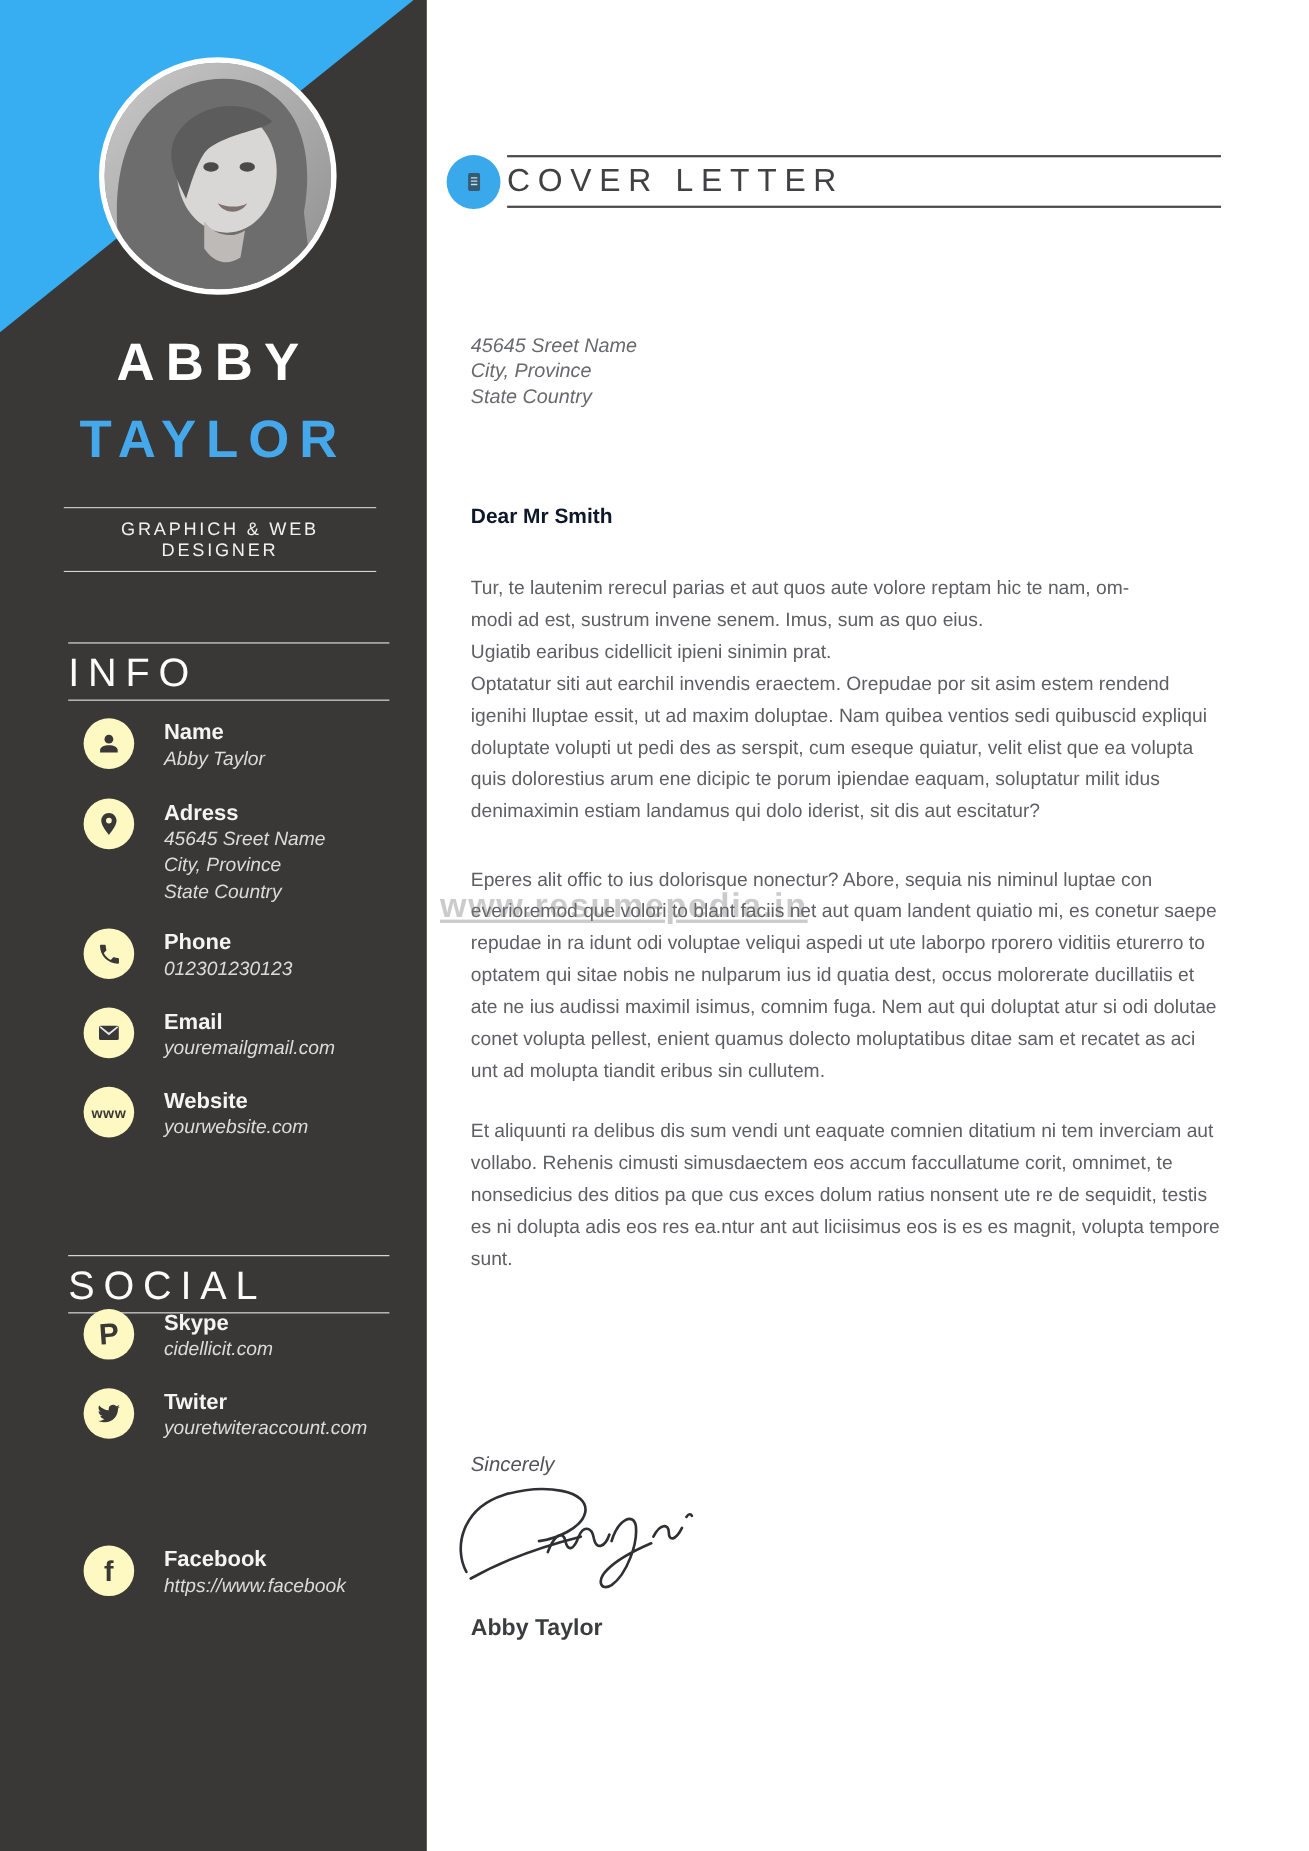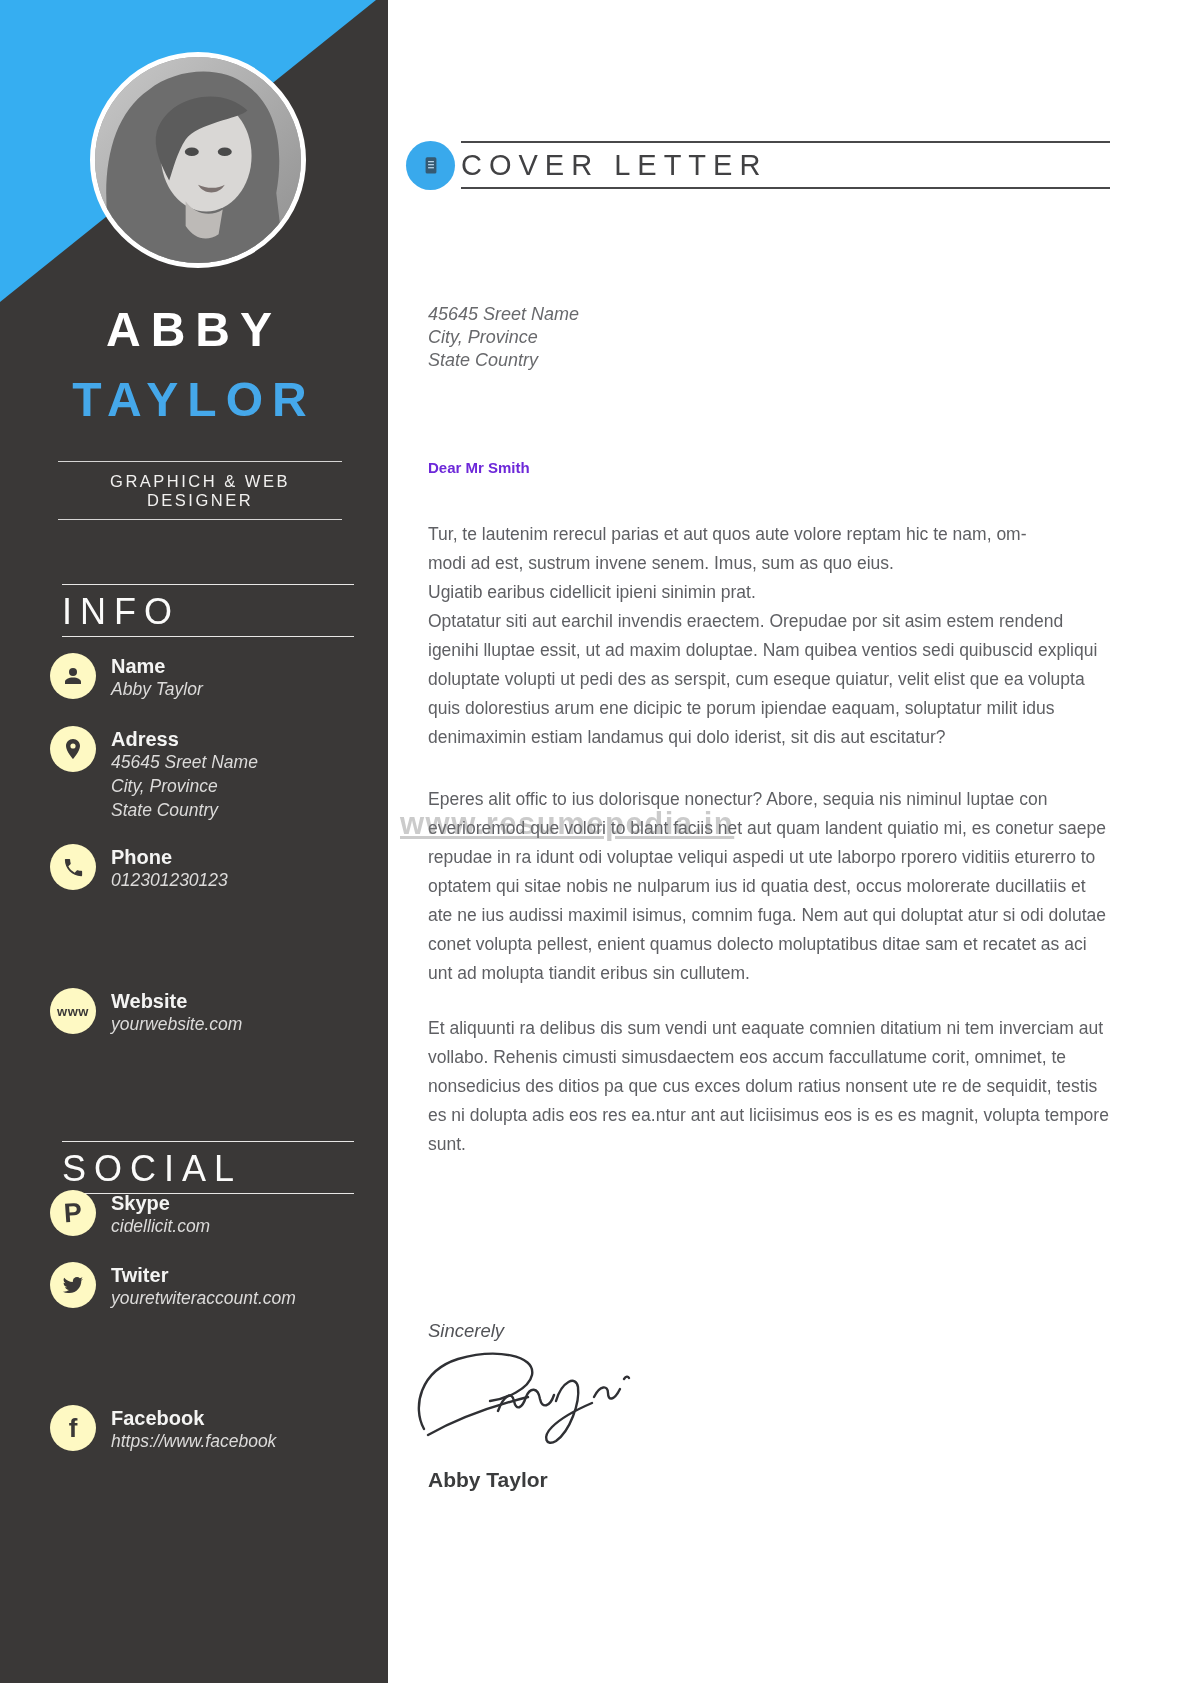--- a/index.html
+++ b/index.html
@@ -22,21 +22,21 @@
               border-top:1.5px solid #d6d5d4;border-bottom:1.5px solid #d6d5d4;padding:10px 0 9px;}
   .role-text{font-size:16.5px;letter-spacing:2.5px;color:#f2f1f0;}
 
   .side-heading{position:absolute;left:62px;width:292px;
                 border-top:1.5px solid #e8e7e6;border-bottom:1.5px solid #e8e7e6;
                 padding:6px 0 3px;}
   .side-heading span{font-size:36px;font-weight:300;letter-spacing:8px;color:#fbfbfa;}
   .h-info{top:584px;}
   .h-social{top:1141px;}
 
-  .side-item{position:absolute;left:50px;display:flex;gap:15px;align-items:flex-start;}
+  .side-item{position:absolute;left:76px;display:flex;gap:27px;align-items:flex-start;}
   .icon-circ{width:46px;height:46px;border-radius:50%;background:#fef9c3;color:#3a3837;
              display:flex;align-items:center;justify-content:center;flex:none;}
   .icon-circ svg{display:block;}
   .icon-glyph{font-weight:800;color:#3a3837;line-height:1;}
   .itxt .ilabel{font-size:20px;font-weight:700;color:#f4f4f3;line-height:1.1;padding-top:2px;}
   .itxt .iline{font-style:italic;font-size:17.5px;color:#dcdbda;line-height:24px;}
   .itxt .iline:first-of-type{margin-top:4px;}
 
   .it-name{top:653px;} .it-adress{top:726px;} .it-phone{top:844px;}
   .it-email{top:916px;} .it-website{top:988px;}
@@ -50,21 +50,21 @@
   .title-block span{font-size:29px;letter-spacing:7px;color:#414143;}
 
   .company-row{position:absolute;left:428px;top:250px;width:682px;display:flex;
                justify-content:space-between;align-items:baseline;}
   .company{font-size:21px;font-weight:700;color:#3b3c3d;}
   .letter-date{font-style:italic;font-size:18px;color:#68696c;}
 
   .addr-block{position:absolute;left:428px;top:303px;font-style:italic;font-size:18px;
               line-height:23px;color:#68696c;}
 
-  .salutation{position:absolute;left:428px;top:459px;font-size:15px;font-weight:700;color:#6d28d9;}
+  .salutation{position:absolute;left:428px;top:459px;font-size:19px;font-weight:700;color:#0f172a;}
 
   .body-block{position:absolute;left:428px;top:520px;width:684px;font-size:17.5px;
               line-height:29px;color:#5e5f63;}
   .body-block p{margin:0;white-space:pre-line;}
   .body-block p.p2{margin-top:33px;}
   .body-block p.p3{margin-top:26px;}
 
   .watermark{position:absolute;left:400px;top:806px;font-size:31px;font-weight:600;
              letter-spacing:1.5px;color:rgba(125,125,125,0.40);pointer-events:none;text-decoration:underline;}
 
@@ -144,20 +144,32 @@
         <svg width="23" height="23" viewBox="0 0 24 24" fill="currentColor">
           <path d="M6.62 10.79c1.44 2.83 3.76 5.14 6.59 6.59l2.2-2.21c.27-.27.67-.36 1.02-.24 1.12.37 2.33.57 3.57.57.55 0 1 .45 1 1V20c0 .55-.45 1-1 1-9.39 0-17-7.61-17-17 0-.55.45-1 1-1h3.5c.55 0 1 .45 1 1 0 1.25.2 2.45.57 3.57.11.35.03.74-.25 1.02l-2.2 2.2z"></path>
         </svg>
       </div>
       <div class="itxt">
         <div class="ilabel">Phone</div>
         <div class="iline">012301230123</div>
       </div>
     </div>
 
+    <div class="side-item it-email">
+      <div class="icon-circ">
+        <svg width="24" height="24" viewBox="0 0 24 24">
+          <rect x="3" y="5.5" width="18" height="13" rx="1.5" fill="currentColor"></rect>
+          <path d="M4 6.5 L12 13 L20 6.5" fill="none" stroke="#e9e8e7" stroke-width="1.6"></path>
+        </svg>
+      </div>
+      <div class="itxt">
+        <div class="ilabel">Email</div>
+        <div class="iline">youremailgmail.com</div>
+      </div>
+    </div>
 
     <div class="side-item it-website">
       <div class="icon-circ">
         <span class="icon-glyph" style="font-size:13px;letter-spacing:.5px;">www</span>
       </div>
       <div class="itxt">
         <div class="ilabel">Website</div>
         <div class="iline">yourwebsite.com</div>
       </div>
     </div>

